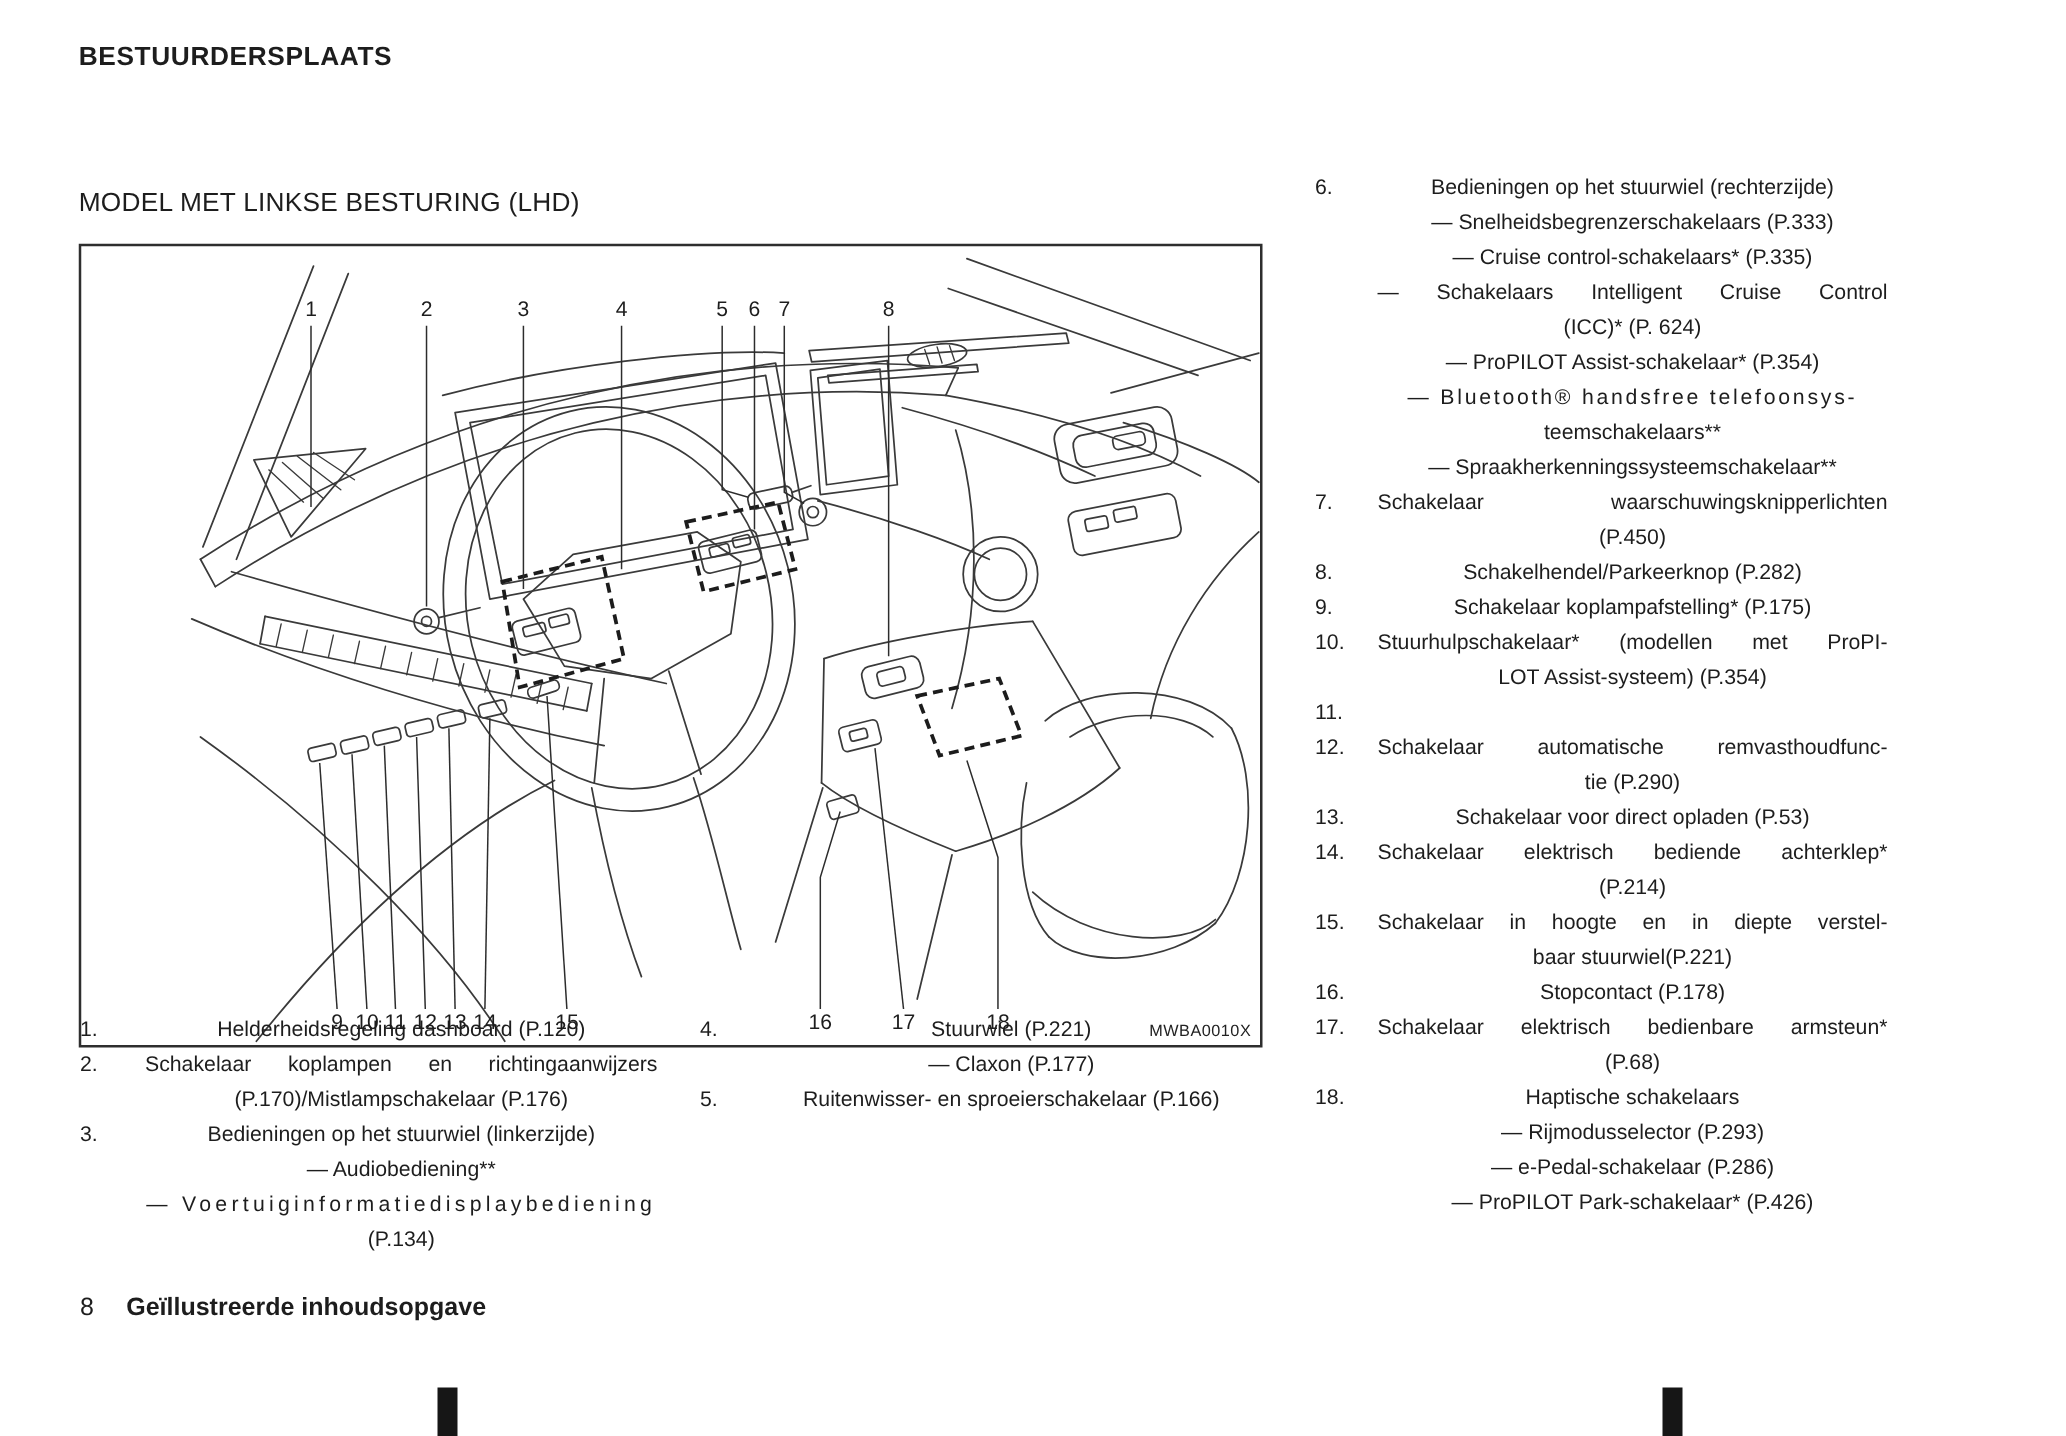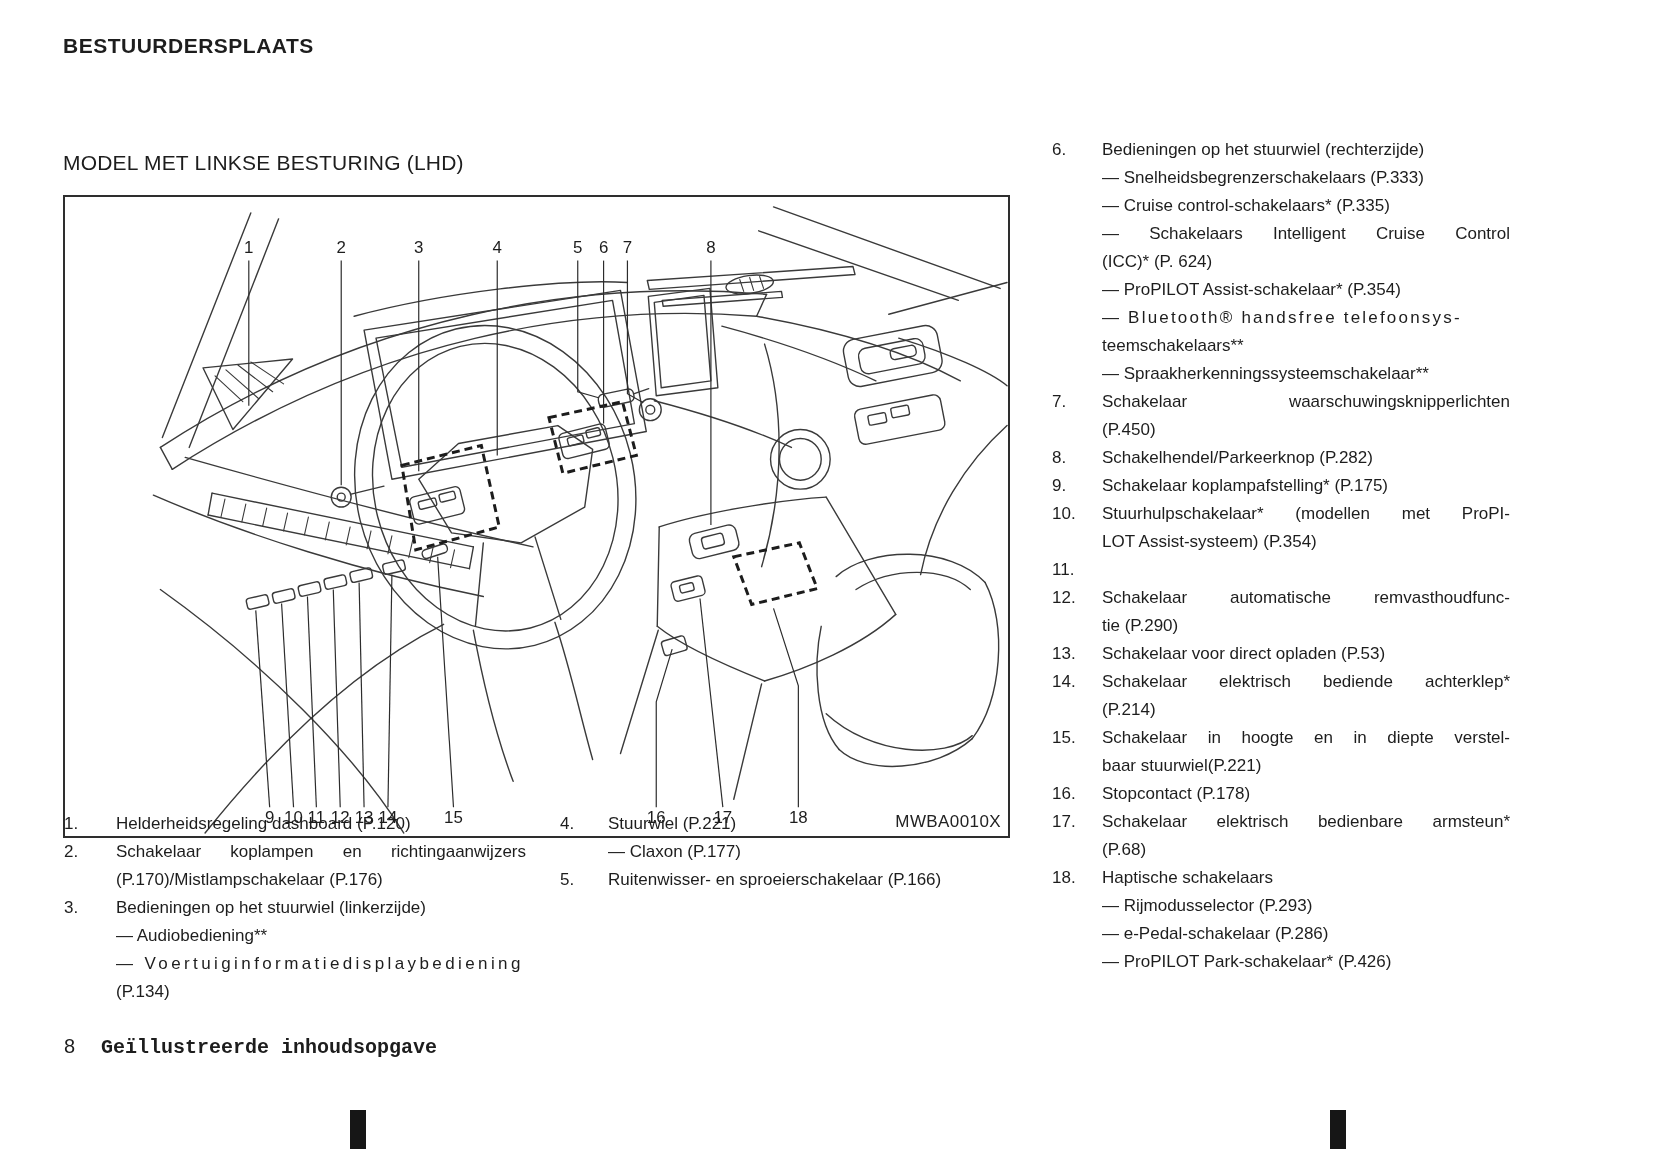--- a/index.html
+++ b/index.html
@@ -3,38 +3,38 @@
 <meta charset="utf-8">
 <style>
   html,body{margin:0;padding:0;background:#ffffff;}
   body{position:relative;width:1653px;height:1149px;overflow:hidden;
        font-family:"Liberation Sans","DejaVu Sans",sans-serif;color:#1d1d1d;}
   .page-title{position:absolute;left:63px;top:34px;font-size:21px;font-weight:700;letter-spacing:.5px;}
   .subtitle{position:absolute;left:63px;top:151px;font-size:21px;font-weight:400;letter-spacing:.2px;}
   .figure{position:absolute;left:63px;top:195px;width:947px;height:643px;
           border:2px solid #2e2e2e;box-sizing:border-box;background:#fff;}
   .figure svg{position:absolute;left:0;top:0;width:100%;height:100%;}
-  .fig-code{position:absolute;right:7px;bottom:4px;font-size:17px;letter-spacing:.4px;color:#222;}
+  .fig-code{position:absolute;right:7px;bottom:4px;font-size:13px;letter-spacing:.4px;color:#222;}
   .legend{position:absolute;font-size:17px;line-height:28px;}
   .item{display:flex;}
   .num{flex:none;}
   .legend-left .num{width:52px;}
   .legend-mid .num{width:48px;}
   .legend-right .num{width:50px;}
   .body{flex:1;min-width:0;}
-  .line{white-space:nowrap;}
+  .line{white-space:nowrap;text-align:center;}
   .j{white-space:normal;text-align:justify;text-align-last:justify;text-justify:inter-word;}
   .ls1{letter-spacing:2.2px;}
   .ls2{letter-spacing:3.4px;}
   .legend-left{left:64px;top:810px;width:462px;}
   .legend-mid{left:560px;top:810px;width:450px;}
   .legend-right{left:1052px;top:136px;width:458px;}
   .footer{position:absolute;left:64px;top:1035px;font-size:20px;}
   .footer .pagenum{display:inline-block;width:37px;font-weight:400;}
-  .footer .section{font-weight:700;font-family:Liberation Mono, monospace;}
+  .footer .section{font-weight:700;}
   .mark{position:absolute;width:16px;height:39px;background:#161616;}
   .mark-left{left:350px;top:1110px;}
   .mark-right{left:1330px;top:1110px;}
   .art{stroke:#3a3a3a;fill:none;stroke-width:1.4;stroke-linecap:round;stroke-linejoin:round;}
   .thin{stroke-width:1.1;}
   .dashedbox{stroke:#1c1c1c;fill:none;stroke-width:3;stroke-dasharray:8 5;}
   .leader{stroke:#2c2c2c;fill:none;stroke-width:1.2;}
   .callout-num{font-family:"Liberation Sans","DejaVu Sans",sans-serif;font-size:17px;fill:#1d1d1d;}
 </style>
 </head>

